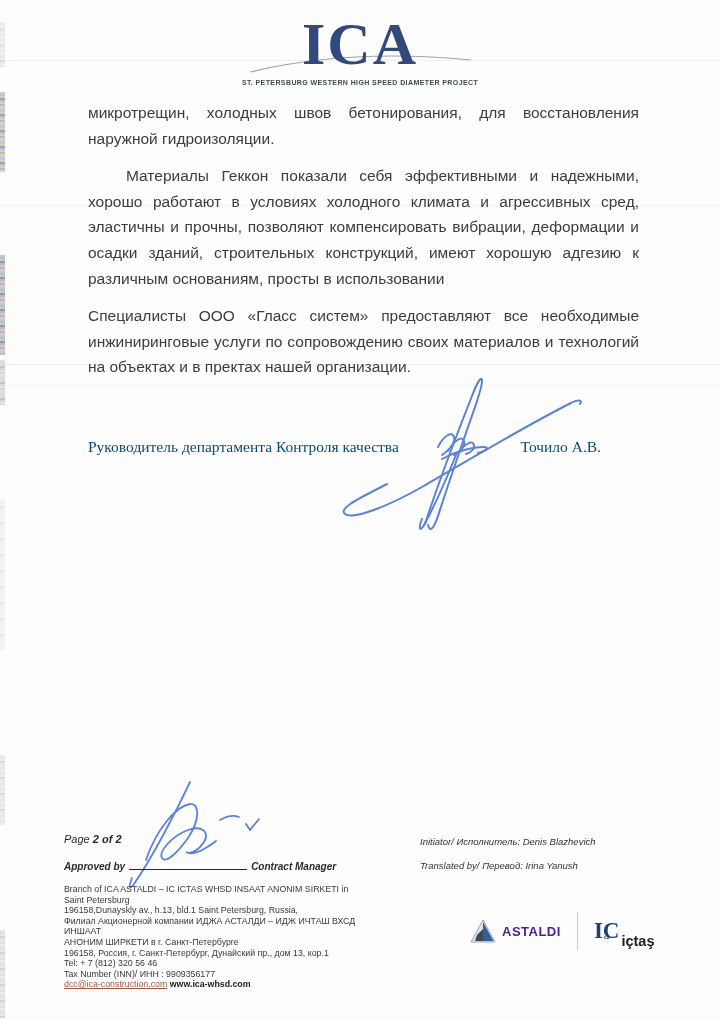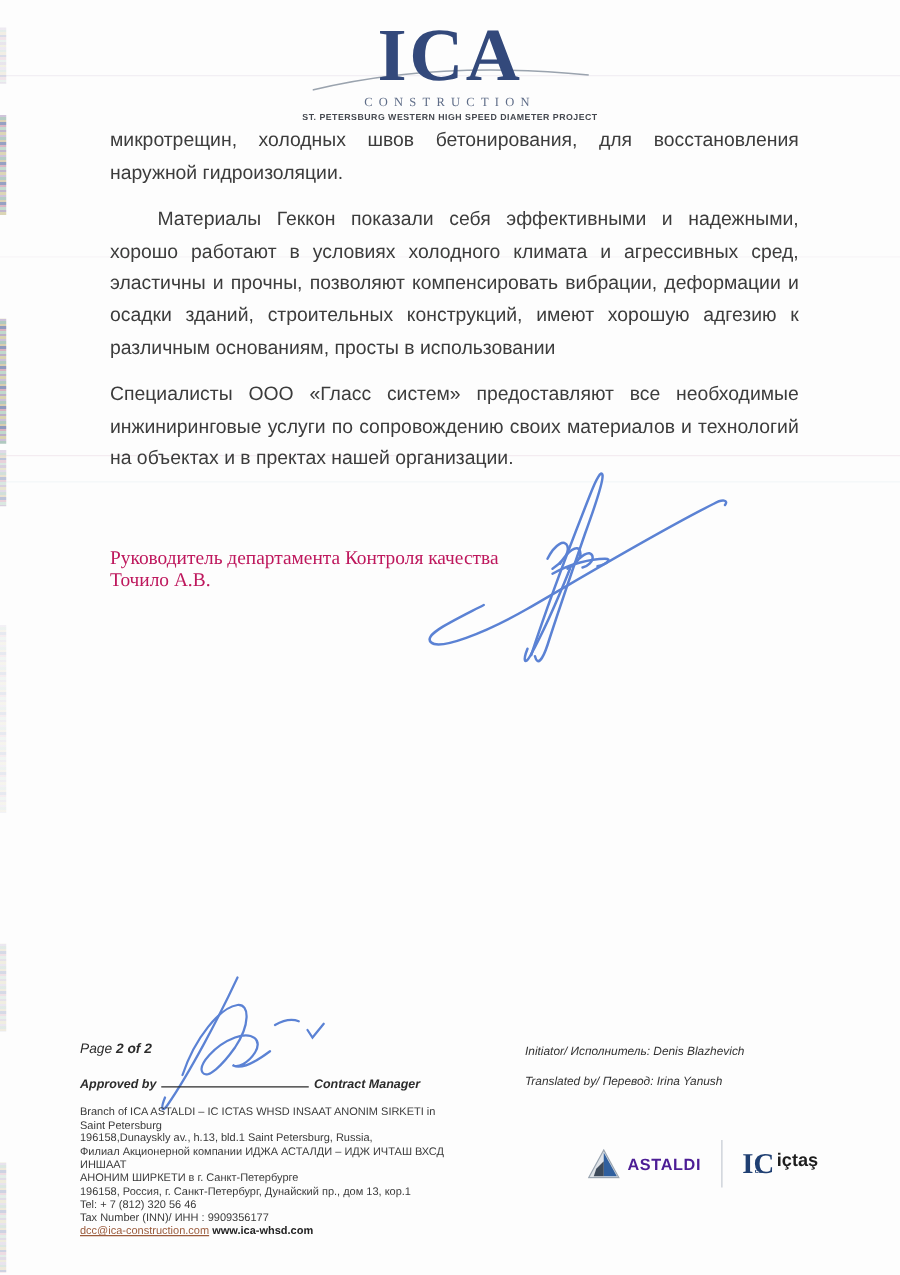--- a/index.html
+++ b/index.html
@@ -46,21 +46,21 @@
   .content p{
     margin:0;font-size:15.5px;line-height:25.6px;text-align:justify;
   }
   .content p.indent{text-indent:38px;}
   .content p.gap{margin-top:12px;}
 
   
   .sig-row{
     position:absolute;left:88px;width:551px;top:438px;display:flex;
     justify-content:space-between;align-items:flex-start;
-    font-family:"Liberation Serif",serif;font-size:15.5px;color:#be185d;flex-direction:column;
+    font-family:"Liberation Serif",serif;font-size:15.5px;color:#0c4a6e;
   }
   .sig-row .name{padding-right:38px;}
   .sig-main{position:absolute;left:325px;top:374px;width:265px;height:165px;}
 
   
   .page-num{position:absolute;left:64px;top:833px;font-size:11px;
     font-style:italic;color:#2b2b2b;}
   .page-num .b{font-weight:700;}
   .approved{position:absolute;left:64px;top:858px;display:flex;
     align-items:baseline;font-size:10px;font-style:italic;font-weight:700;color:#2b2b2b;}
@@ -83,21 +83,21 @@
   .astaldi{display:flex;align-items:center;}
   .astaldi .word{font-size:13px;font-weight:700;color:#4c1d95;
     letter-spacing:.5px;margin-left:6px;}
   .divider{width:1px;height:38px;background:#c6cbd4;margin:0 16px;}
   .ictas{display:flex;align-items:flex-start;}
   .ictas .ic{font-family:"Liberation Serif",serif;font-size:23px;line-height:22px;
     font-weight:700;color:#1f3f72;position:relative;}
   .ictas .ic .tiny{position:absolute;left:10px;bottom:-6px;font-size:5px;
     letter-spacing:0;color:#1f3f72;font-family:"Liberation Sans",sans-serif;}
   .ictas .word{font-size:14.5px;font-weight:700;color:#1d1d1d;margin-left:2px;
-    position:relative;top:1px;}
+    position:relative;top:13px;}
 </style>
 </head>
 <body>
 
 <div class="page">
 
   <div class="noise n1"></div>
   <div class="noise n2"></div>
   <div class="noise n3"></div>
   <div class="noise n4"></div>
@@ -107,21 +107,20 @@
   <div class="hline h1"></div>
   <div class="hline h2"></div>
   <div class="hline h3"></div>
   <div class="hline h4"></div>
 
   <div class="logo">
     <svg class="logo-arc" viewBox="0 0 222 30" aria-hidden="true">
       <path d="M0,26 Q100,2 221,14" fill="none" stroke="#9aa3ae" stroke-width="1.2"></path>
     </svg>
     <div class="logo-name">ICA</div>
-    <div class="logo-sub">CONSTRUCTION</div>
     <div class="logo-tag">ST. PETERSBURG WESTERN HIGH SPEED DIAMETER PROJECT</div>
   </div>
 
   <div class="content">
     <p>микротрещин, холодных швов бетонирования, для восстановления наружной гидроизоляции.</p>
     <p class="indent gap">Материалы Геккон показали себя эффективными и надежными, хорошо работают в условиях холодного климата и агрессивных сред, эластичны и прочны, позволяют компенсировать вибрации, деформации и осадки зданий, строительных конструкций, имеют хорошую адгезию к различным основаниям, просты в использовании</p>
     <p class="gap">Специалисты ООО «Гласс систем» предоставляют все необходимые инжиниринговые услуги по сопровождению своих материалов и технологий на объектах и в пректах нашей организации.</p>
   </div>
 
   <div class="sig-row">

